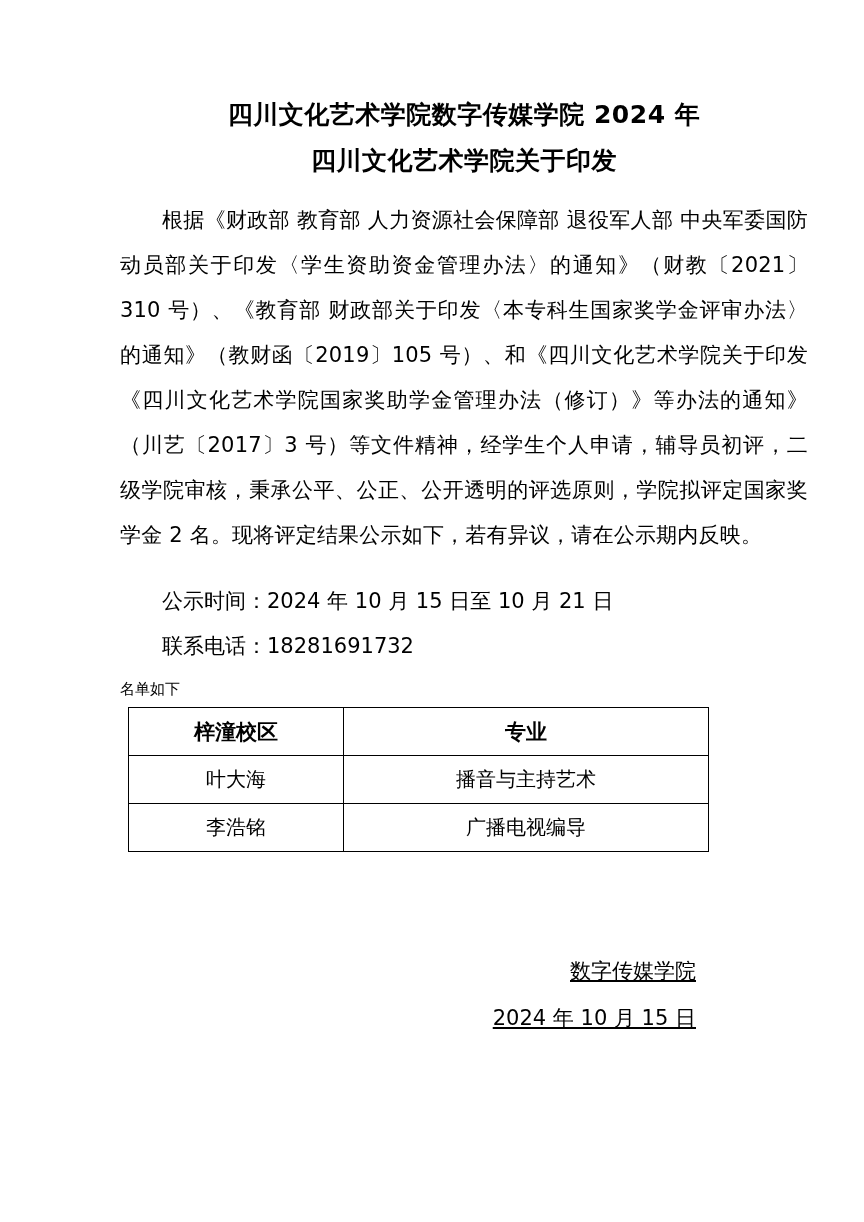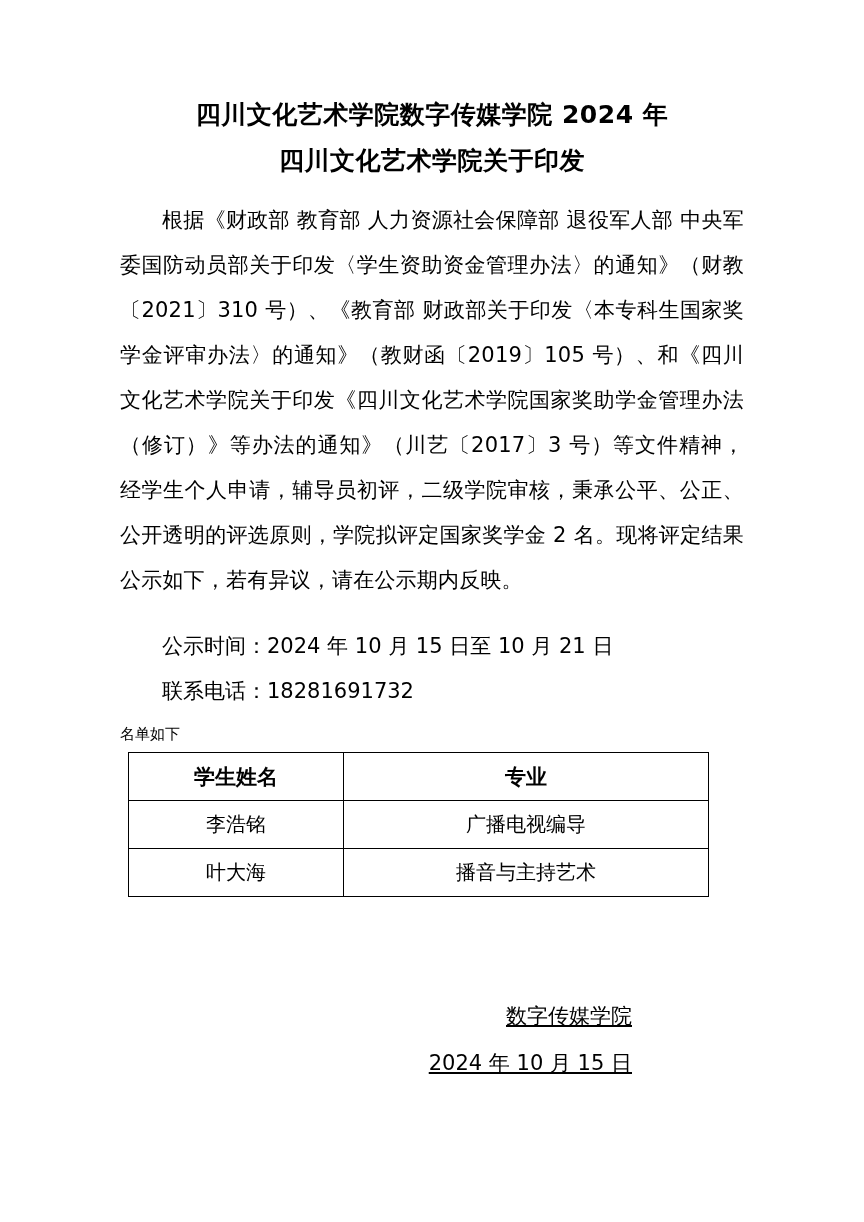--- a/index.html
+++ b/index.html
@@ -12,21 +12,21 @@
     height: 1222px;
     font-family: "DejaVu Sans", "Liberation Sans", sans-serif;
     color: #000000;
     position: relative;
     overflow: hidden;
   }
   .page {
     width: 864px;
     height: 919px;
     box-sizing: border-box;
-    padding: 92px 120px 40px 120px;
+    padding: 92px 56px 40px 120px;
     position: relative;
   }
   .title {
     text-align: center;
     font-size: 25px;
     font-weight: bold;
     line-height: 46px;
     letter-spacing: 0.5px;
   }
   .title-line {
@@ -106,32 +106,32 @@
 
   <div class="list-label">名单如下</div>
 
   <table class="name-table">
     <colgroup>
         <col class="c1">
         <col class="c2">
       </colgroup>
     <thead>
       <tr>
-        <th>学生姓名</th>
+        <th>梓潼校区</th>
         <th>专业</th>
       </tr>
     </thead>
     <tbody>
       <tr>
+        <td>叶大海</td>
+        <td>播音与主持艺术</td>
+      </tr>
+      <tr>
         <td>李浩铭</td>
         <td>广播电视编导</td>
-      </tr>
-      <tr>
-        <td>叶大海</td>
-        <td>播音与主持艺术</td>
       </tr>
     </tbody>
   </table>
 
   <div class="signature">
     <span class="sign-line">数字传媒学院</span>
     <span class="sign-line">2024 年 10 月 15 日</span>
   </div>
 
 </div>

